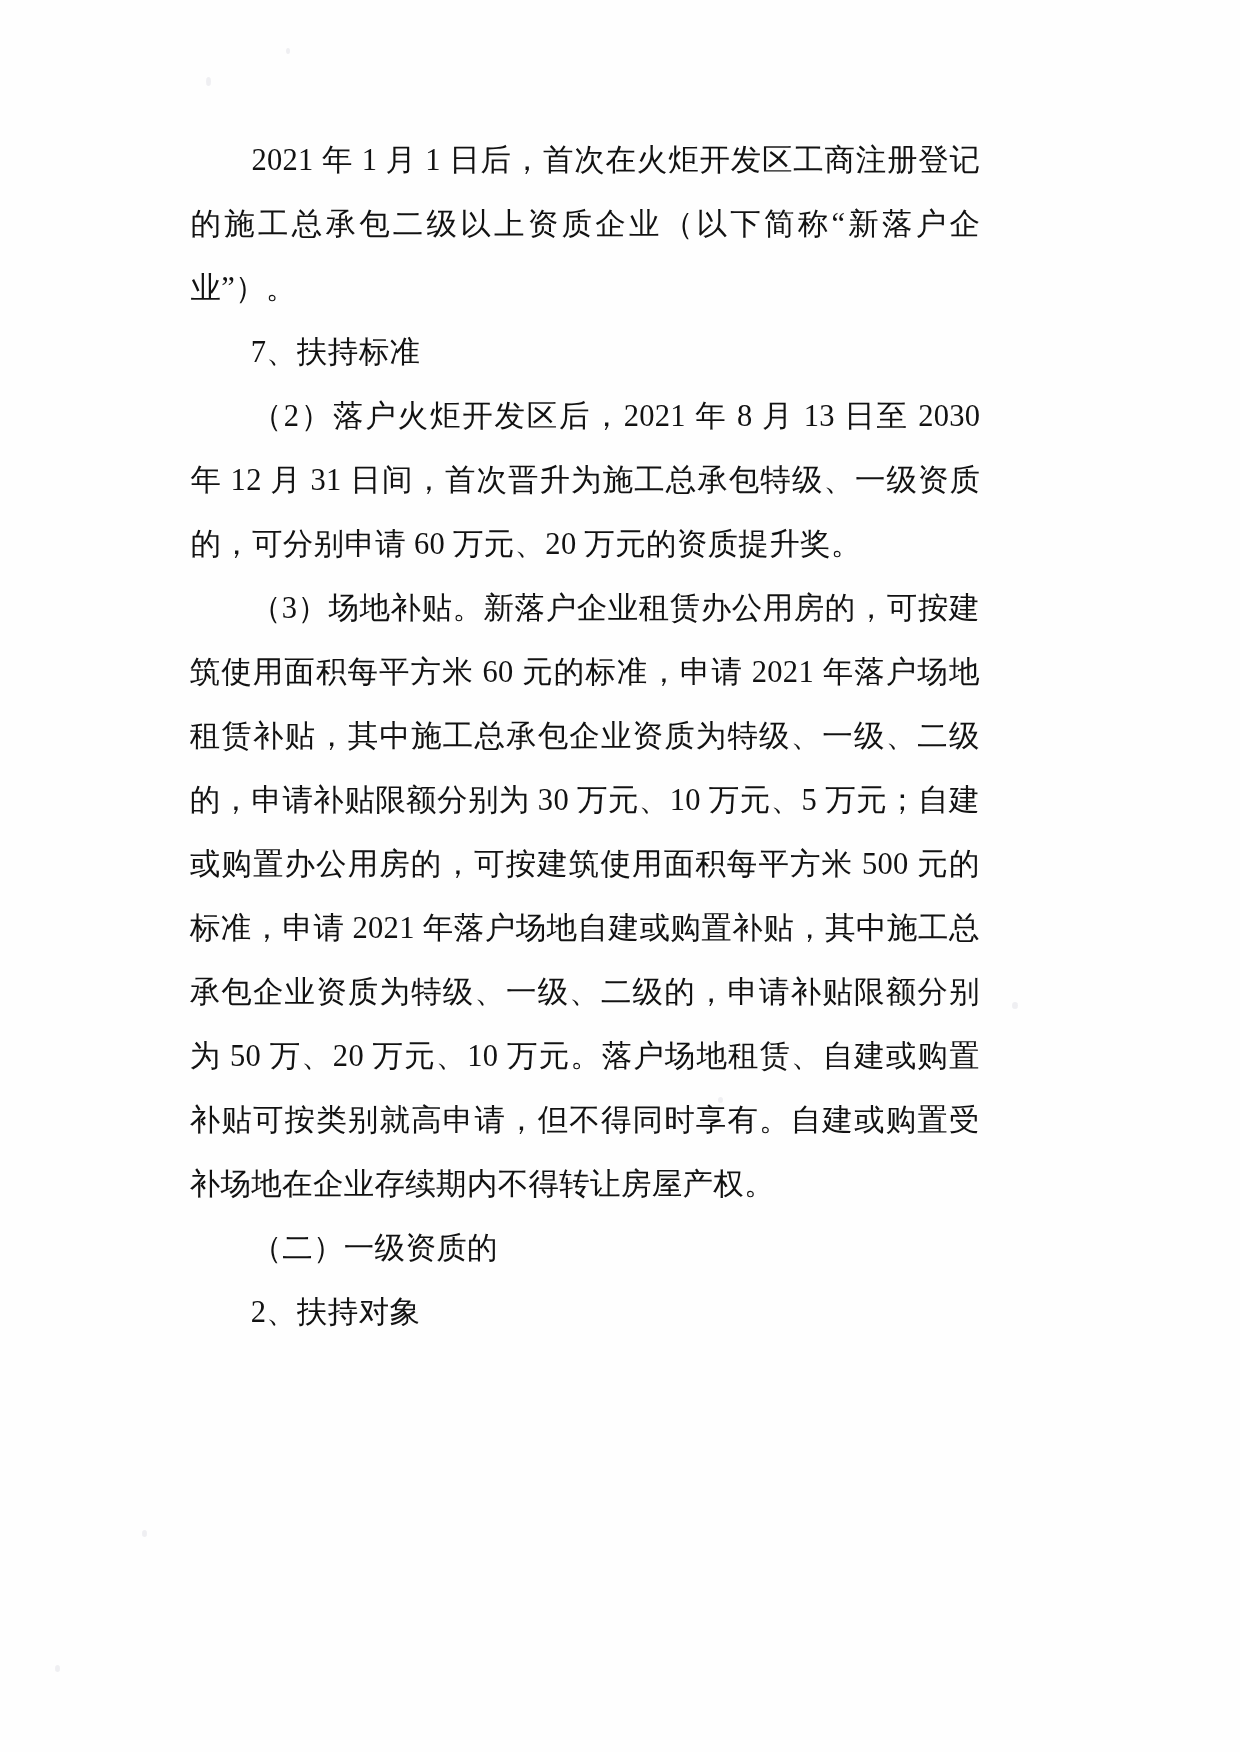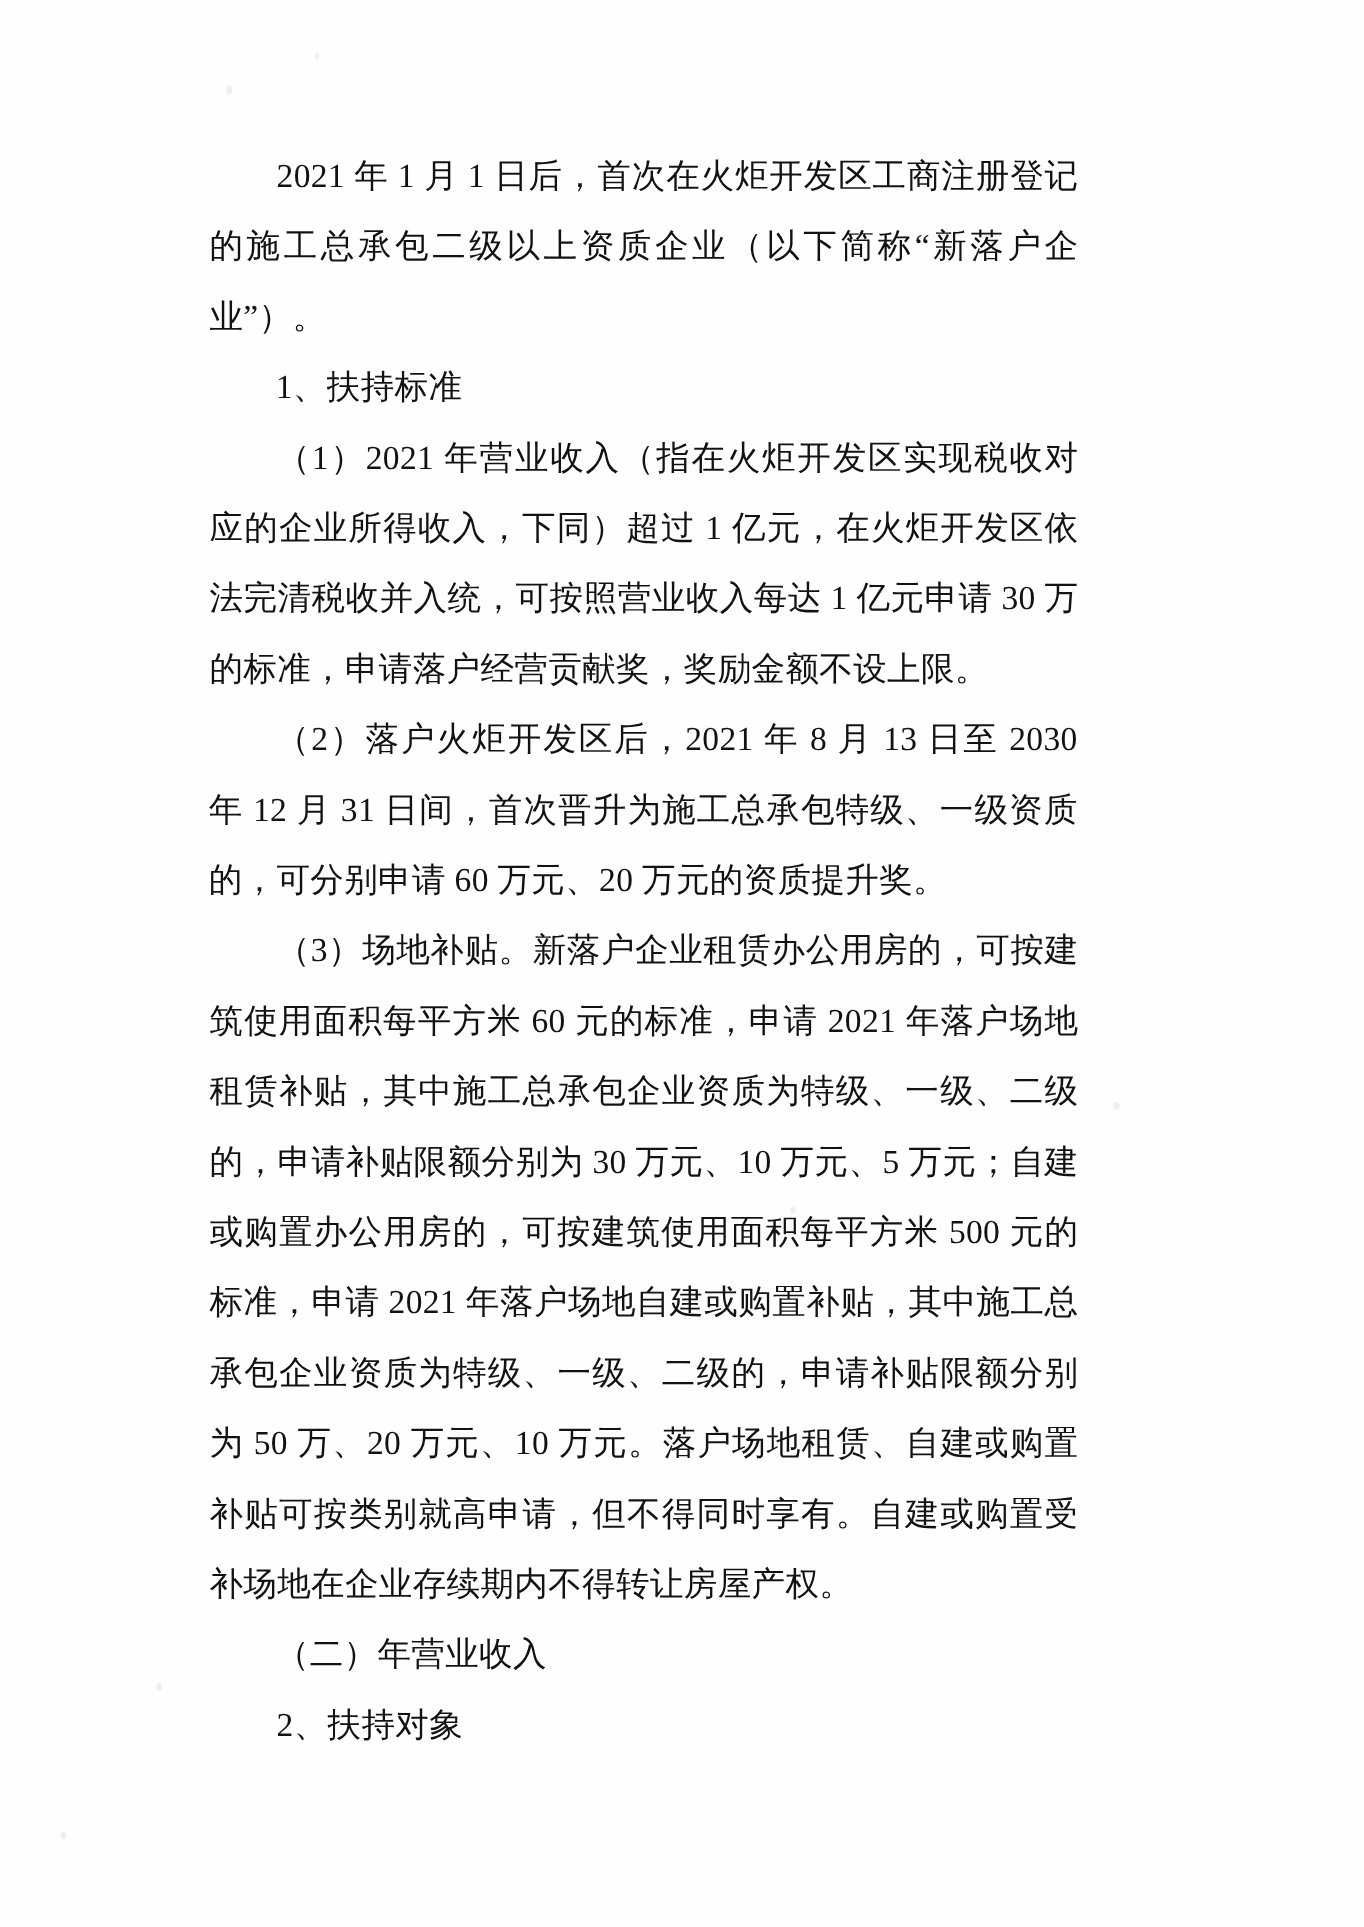--- a/index.html
+++ b/index.html
@@ -63,27 +63,26 @@
   <span class="speckle sp2"></span>
   <span class="speckle sp3"></span>
   <span class="speckle sp4"></span>
   <span class="speckle sp5"></span>
   <span class="speckle sp6"></span>
 
   <div class="body-col">
 
     <p class="para indent">2021 年 1 月 1 日后，首次在火炬开发区工商注册登记的施工总承包二级以上资质企业（以下简称“新落户企业”）。</p>
 
-    <p class="para indent">1、扶持标准</p>
+    <p class="para indent">7、扶持标准</p>
 
 
-    <p class="para indent">（1）2021 年营业收入（指在火炬开发区实现税收对应的企业所得收入，下同）超过 1 亿元，在火炬开发区依法完清税收并入统，可按照营业收入每达 1 亿元申请 30 万的标准，申请落户经营贡献奖，奖励金额不设上限。</p>
 
     <p class="para indent">（2）落户火炬开发区后，2021 年 8 月 13 日至 2030 年 12 月 31 日间，首次晋升为施工总承包特级、一级资质的，可分别申请 60 万元、20 万元的资质提升奖。</p>
 
     <p class="para indent">（3）场地补贴。新落户企业租赁办公用房的，可按建筑使用面积每平方米 60 元的标准，申请 2021 年落户场地租赁补贴，其中施工总承包企业资质为特级、一级、二级的，申请补贴限额分别为 30 万元、10 万元、5 万元；自建或购置办公用房的，可按建筑使用面积每平方米 500 元的标准，申请 2021 年落户场地自建或购置补贴，其中施工总承包企业资质为特级、一级、二级的，申请补贴限额分别为 50 万、20 万元、10 万元。落户场地租赁、自建或购置补贴可按类别就高申请，但不得同时享有。自建或购置受补场地在企业存续期内不得转让房屋产权。</p>
 
-    <p class="para indent">（二）年营业收入</p>
+    <p class="para indent">（二）一级资质的</p>
 
     <p class="para indent">2、扶持对象</p>
 
   </div>
 </div>
 
 </body></html>

